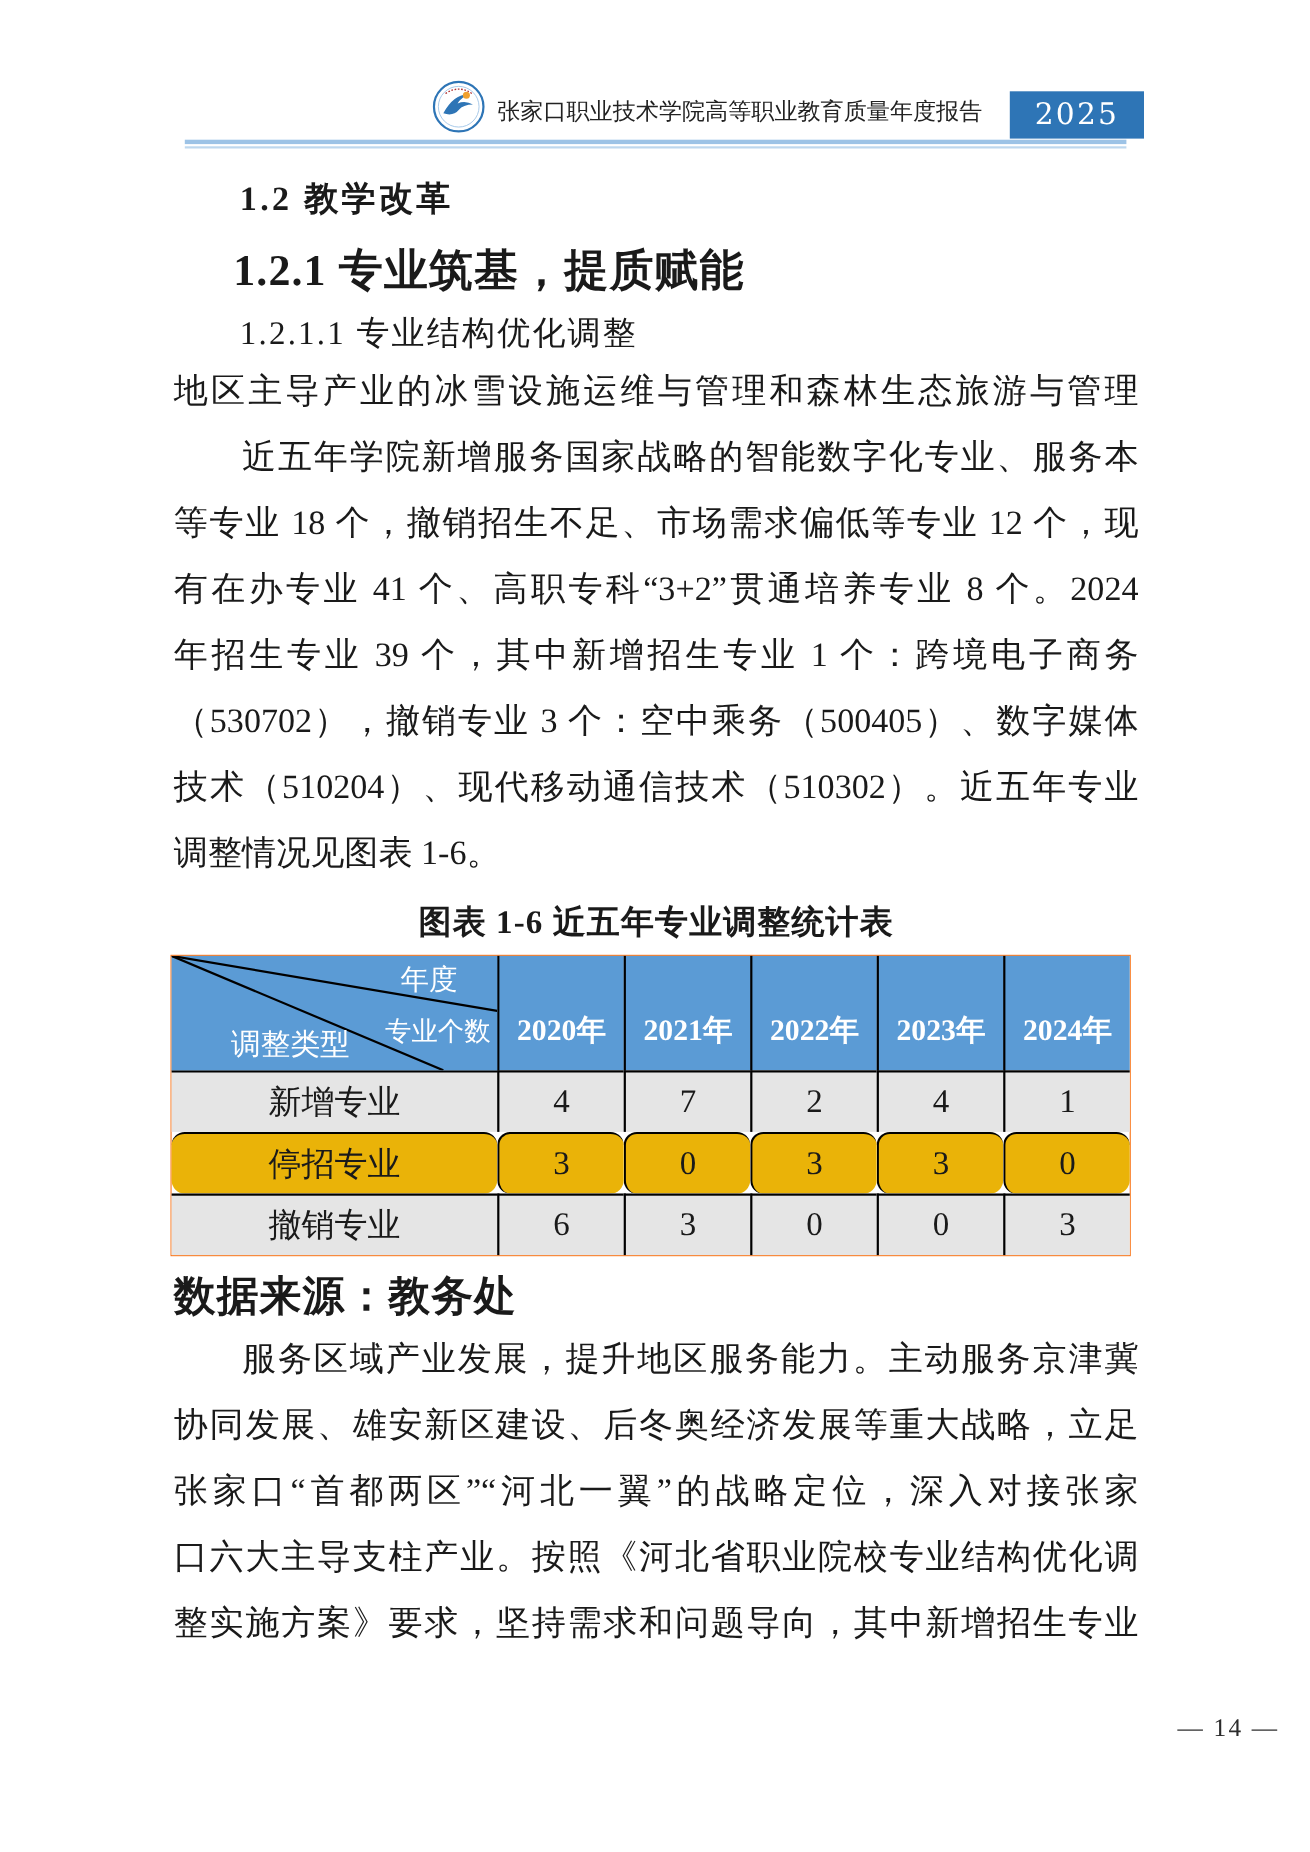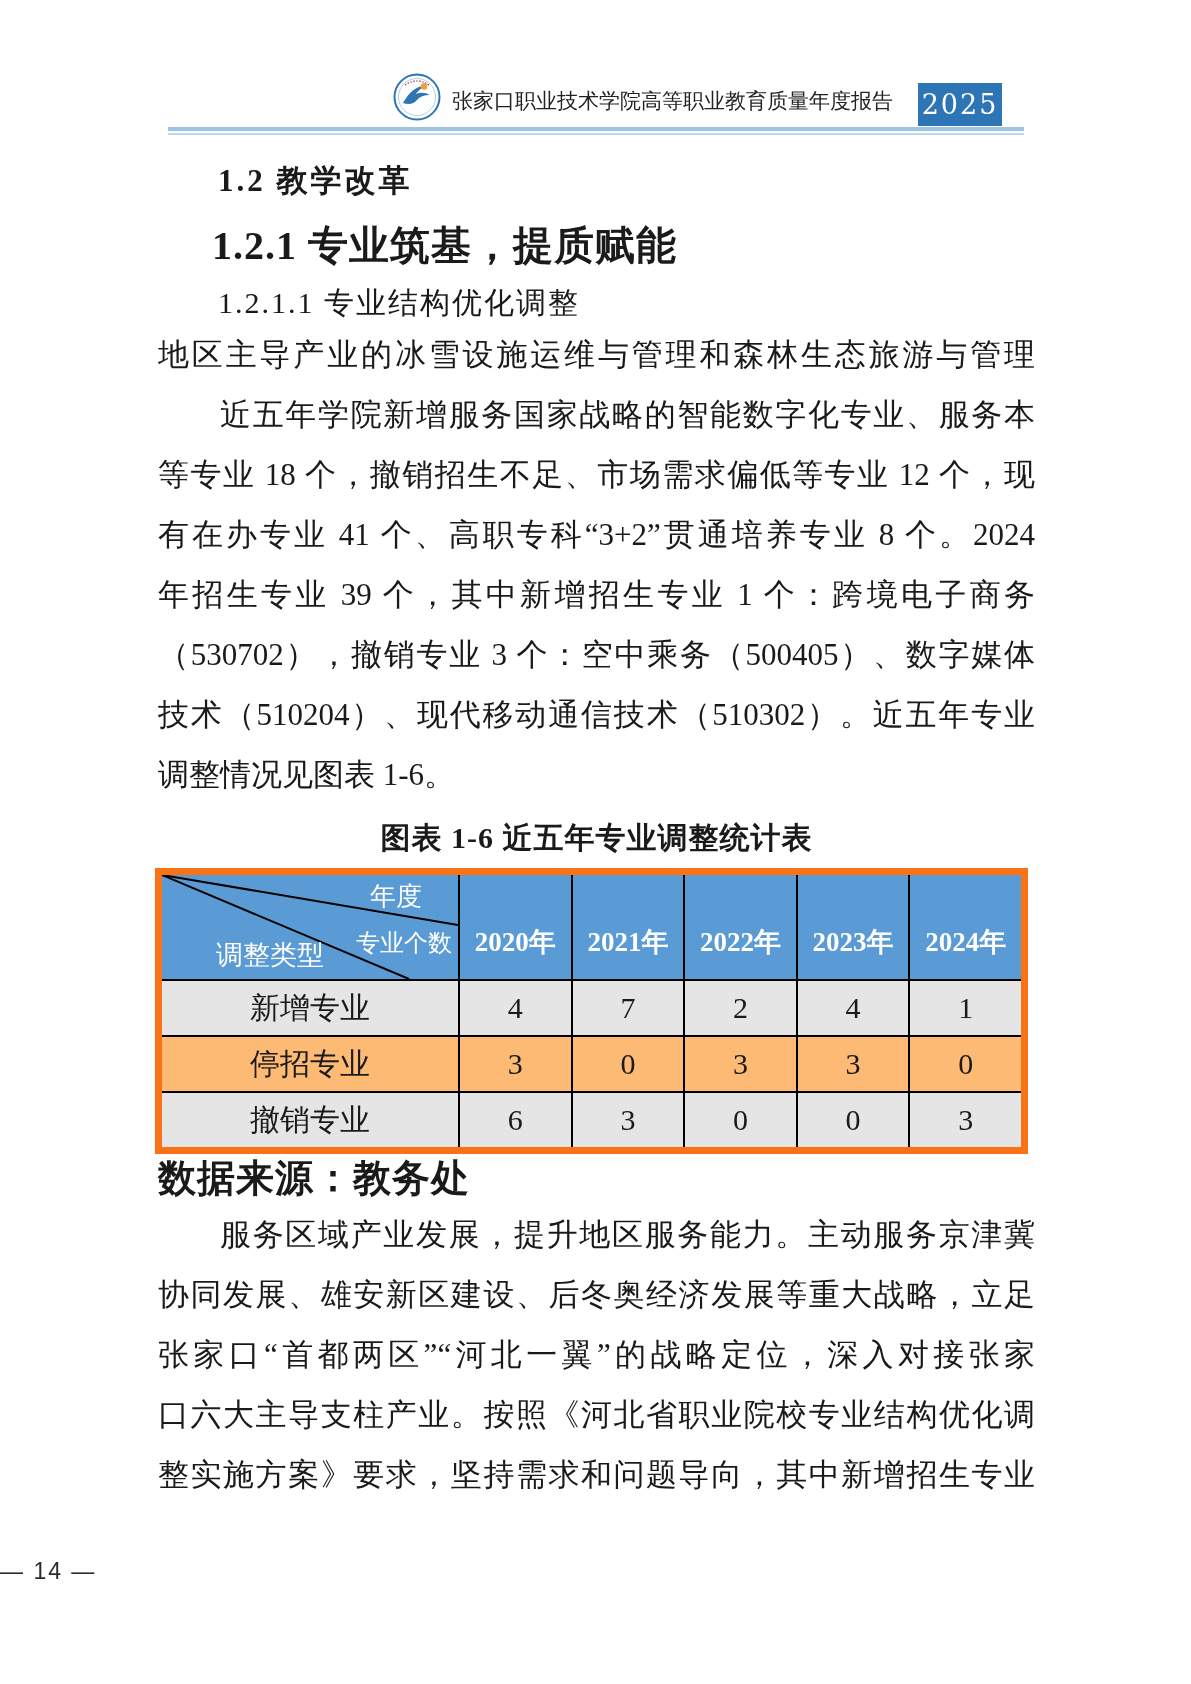--- a/index.html
+++ b/index.html
@@ -15,21 +15,21 @@
   .logo{
     position:absolute;left:393px;top:73px;width:48px;height:48px;
   }
   .header-title{
     position:absolute;left:452px;top:87px;width:420px;
     font-size:21px;letter-spacing:0px;color:#222;
     font-weight:500;white-space:nowrap;
     font-family:"Liberation Serif","DejaVu Serif",serif;
   }
   .year-badge{
-    position:absolute;left:918px;top:83px;width:84px;height:43px;
+    position:absolute;left:918px;top:83px;width:122px;height:43px;
     background:#2e75b6;color:#ffffff;
     display:flex;align-items:center;justify-content:center;
     font-size:27px;letter-spacing:2px;
     font-family:"DejaVu Serif",serif;
   }
   .header-rule{position:absolute;left:168px;top:127px;width:856px;}
   .header-rule .thick{height:4px;background:#9dc3e6;}
   .header-rule .thin{height:2px;background:#bdd7ee;margin-top:2px;}
   
   .h2{
@@ -63,45 +63,45 @@
   .source-note{
     position:absolute;left:158px;top:1153px;
     font-weight:bold;font-size:38px;letter-spacing:1px;
   }
   
   .tbl{
     position:absolute;left:155px;top:868px;width:873px;
     display:grid;
     grid-template-columns:296px repeat(5,1fr);
     grid-template-rows:104px 56px 56px 56px;
-    border:7px solid #f97316;
+    border:1px solid #f97316;
     box-sizing:border-box;
   }
   .cell{
     border-left:2px solid #000;border-top:2px solid #000;
     display:flex;align-items:center;justify-content:center;
     font-size:30px;box-sizing:border-box;
   }
   .cell.nl{border-left:none;}
   .cell.nt{border-top:none;}
   .cell.hdr{background:#5b9bd5;color:#ffffff;}
   .cell.year{font-size:27px;align-items:center;padding-top:30px;font-weight:bold;}
   .cell.r-light{background:#e5e5e5;}
-  .cell.r-mid{background:#fdba74;}
+  .cell.r-mid{background:#eab308;border-radius:12px;}
   .corner{position:relative;padding:0;}
   .corner svg{position:absolute;left:0;top:0;width:100%;height:100%;}
   .corner .lbl{position:absolute;color:#fff;white-space:nowrap;}
   .corner .lbl-top{top:4px;left:208px;font-size:26px;}
   .corner .lbl-mid{top:52px;left:194px;font-size:24px;}
   .corner .lbl-bot{top:62px;left:54px;font-size:27px;}
   
   .page-number{
     position:absolute;left:0;top:1558px;width:1163px;
-    text-align:left;font-size:23px;color:#2b2b2b;letter-spacing:2px;
-    font-family:Liberation Sans, sans-serif;
+    text-align:right;font-size:23px;color:#2b2b2b;letter-spacing:2px;
+    font-family:Liberation Serif, serif;
   }
 </style>
 </head>
 <body>
 
 <div class="page">
 
   <div class="logo">
     <svg viewBox="0 0 48 48">
       <circle cx="24" cy="24" r="22.5" fill="#ffffff" stroke="#2e75b6" stroke-width="2"></circle>

